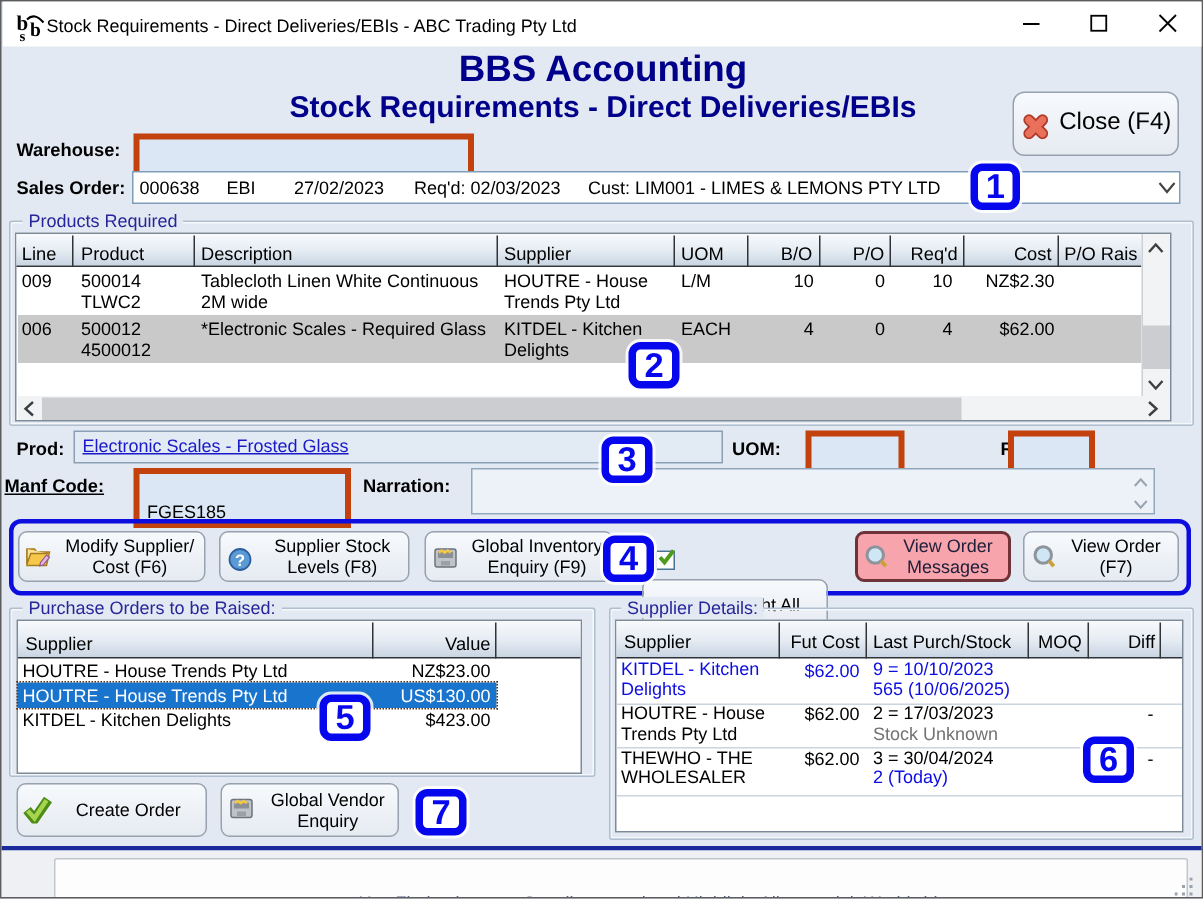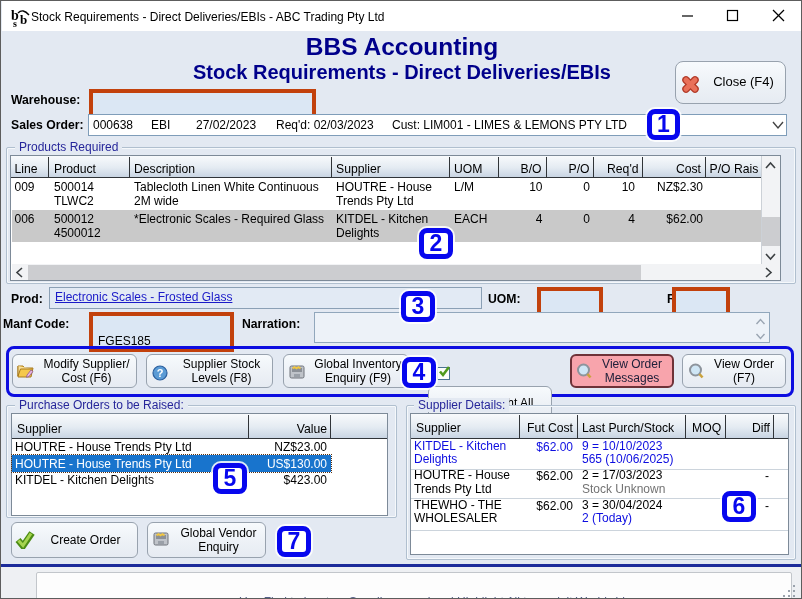--- a/index.html
+++ b/index.html
@@ -48,21 +48,21 @@
 
 <div class="btn" style="left:674px;top:60px;width:111px;height:43px;border-radius:8px;">
   <svg style="position:absolute;left:6px;top:14px;" width="17" height="17" viewBox="0 0 17 17">
       <g stroke-linecap="round">
         <line x1="4" y1="4" x2="13" y2="13" stroke="#b23a28" stroke-width="7.5"></line>
         <line x1="13" y1="4" x2="4" y2="13" stroke="#b23a28" stroke-width="7.5"></line>
         <line x1="4" y1="4" x2="13" y2="13" stroke="#e9705a" stroke-width="5"></line>
         <line x1="13" y1="4" x2="4" y2="13" stroke="#e9705a" stroke-width="5"></line>
       </g>
     </svg>
-  <span style="margin-left:26px;font-size:13px;">Close (F4)</span>
+  <span style="margin-left:26px;font-size:16px;">Close (F4)</span>
 </div>
 
 <div class="lbl abs" style="left:10px;top:92px;">Warehouse:</div>
 <div class="fld" style="left:88px;top:88px;width:227px;height:22px;">01 - Smallville</div>
 <div class="lbl abs" style="left:10px;top:117px;">Sales Order:</div>
 <div class="fldw" style="left:87px;top:113px;width:699px;height:22px;padding:0;"></div>
 <div class="cell" style="left:92px;top:117px;">000638</div>
 <div class="cell" style="left:150px;top:117px;">EBI</div>
 <div class="cell" style="left:195px;top:117px;">27/02/2023</div>
 <div class="cell" style="left:275px;top:117px;">Req'd: 02/03/2023</div>
@@ -137,21 +137,21 @@
 <div class="sbthumb" style="left:27px;top:264px;width:613px;height:14.5px;"></div>
 
 <div class="lbl abs" style="left:10px;top:291px;">Prod:</div>
 <div class="abs" style="left:48px;top:286px;width:433px;height:22px;background:#e2eaf4;border:1px solid #8ba0b5;"></div>
 <div class="cell" style="left:54px;top:288.5px;color:#1a1ac8;text-decoration:underline;">Electronic Scales - Frosted Glass</div>
 <div class="lbl abs" style="left:487px;top:291px;">UOM:</div>
 <div class="fld" style="left:536px;top:286px;width:66px;height:22px;">EACH</div>
 <div class="lbl abs" style="left:647px;top:291px;margin-left:19px;">Req'd:</div>
 <div class="fld r" style="left:671px;top:286px;width:58px;height:22px;">4</div>
 
-<div class="lbl abs" style="left:2px;top:316px;">Manf Code:</div>
+<div class="lbl abs" style="left:2px;top:316px;text-decoration:underline;">Manf Code:</div>
 <div class="fld" style="left:88px;top:311px;width:145px;height:21px;line-height:18px;">FGES185</div>
 <div class="lbl abs" style="left:241px;top:316px;">Narration:</div>
 <div class="abs" style="left:313px;top:311px;width:456px;height:31px;background:#edf2f8;border:1px solid #91a7bc;"></div>
 <svg class="abs" style="left:754px;top:317px;" width="11" height="8" viewBox="0 0 11 8">
     <path d="M1.5 6 L5.5 1.5 L9.5 6" fill="none" stroke="#9aa5b2" stroke-width="1.4"></path>
   </svg>
 <svg class="abs" style="left:754px;top:331px;" width="11" height="8" viewBox="0 0 11 8">
     <path d="M1.5 2 L5.5 6.5 L9.5 2" fill="none" stroke="#9aa5b2" stroke-width="1.4"></path>
   </svg>
 

